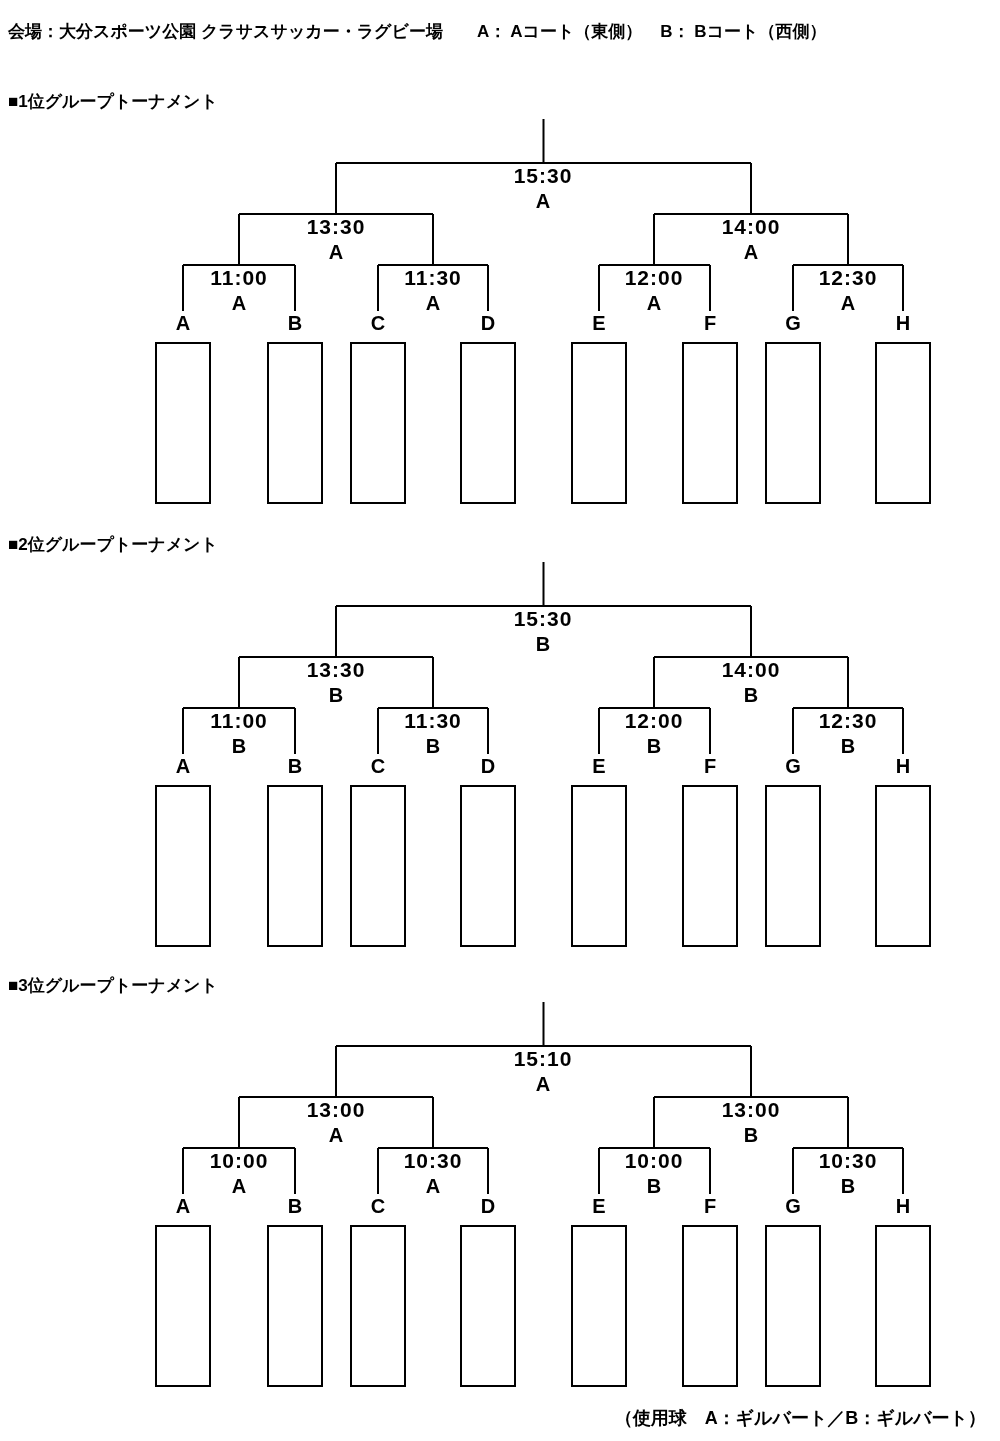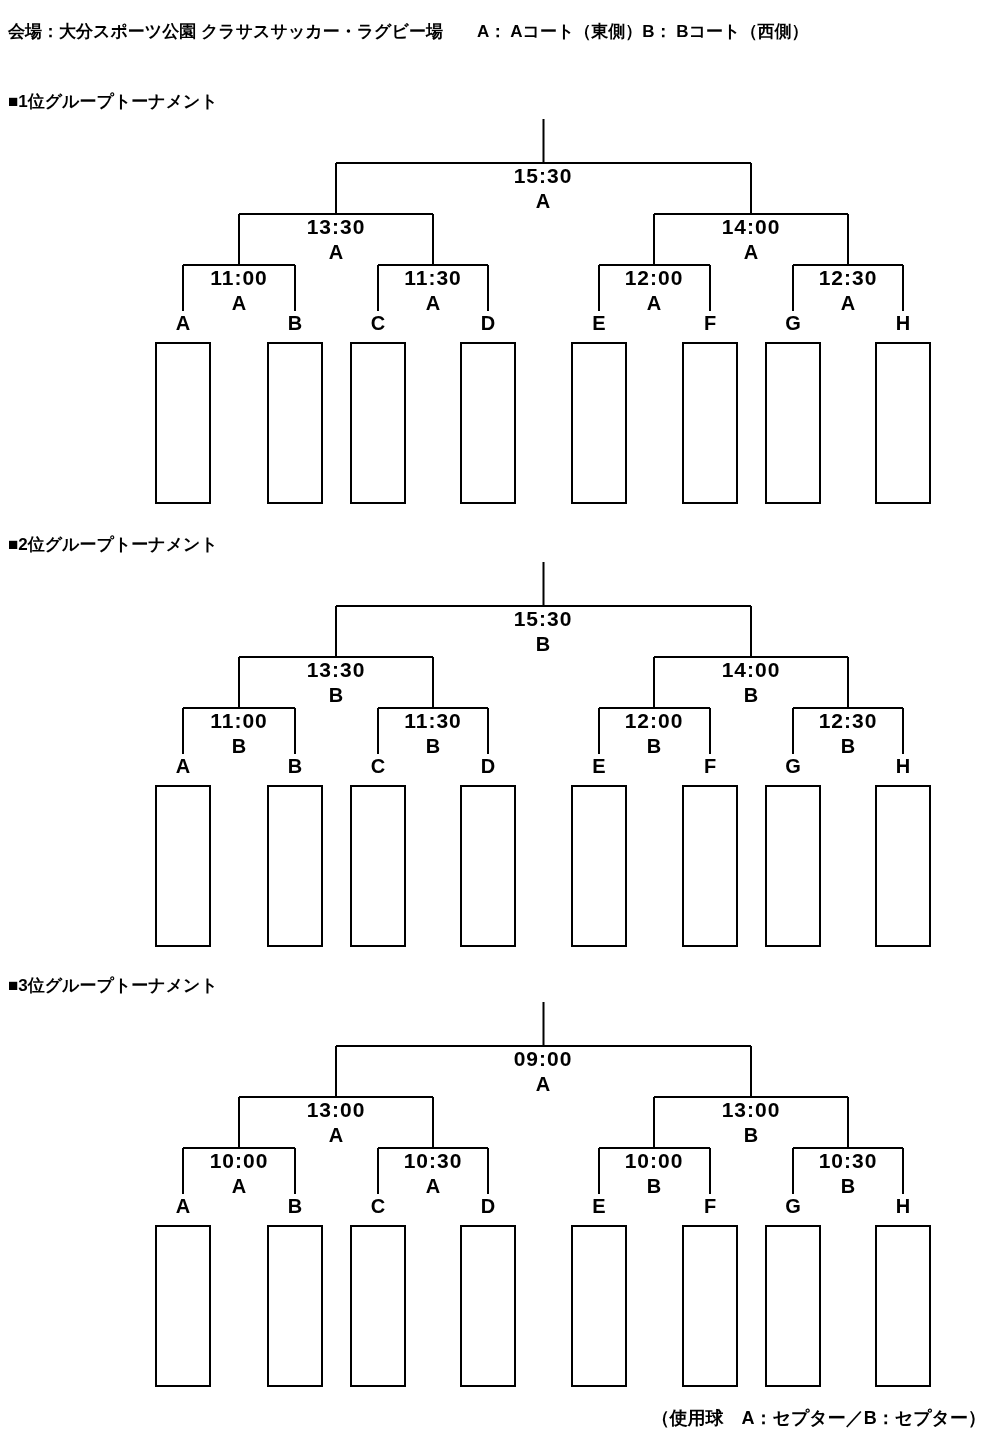--- a/index.html
+++ b/index.html
@@ -11,21 +11,21 @@
     font-family:"Liberation Sans","DejaVu Sans",sans-serif;
     color:#000;
     overflow:hidden;
   }
   .header {
     position:absolute; left:8px; top:20px;
     display:flex; align-items:baseline;
     font-size:17px; font-weight:bold; white-space:nowrap;
   }
   .header .venue { margin-right:34px; }
-  .header .court-a { }
+  .header .court-a { margin-right:18px; }
   .sec-title {
     position:absolute; left:8px;
     font-size:17px; font-weight:bold; white-space:nowrap;
   }
   .bracket { position:absolute; left:15px; width:1000px; height:390px; }
   .bracket svg.lines { position:absolute; left:0; top:0; }
   .lbl {
     position:absolute; transform:translateX(-50%);
     font-weight:bold; text-align:center; white-space:nowrap; color:#000;
   }
@@ -126,21 +126,21 @@
     <div class="slot-box" style="left:556px"></div>
     <div class="slot-box" style="left:667px"></div>
     <div class="slot-box" style="left:750px"></div>
     <div class="slot-box" style="left:860px"></div>
   </div>
 
   <div class="bracket" style="top:1002px">
     <svg class="lines" width="1000" height="200">
       <path d="M528.5 0 V44 M321 44 H736 M321 44 V95 M736 44 V95 M224 95 H418 M639 95 H833 M224 95 V146 M418 95 V146 M639 95 V146 M833 95 V146 M168 146 H280 M363 146 H473 M584 146 H695 M778 146 H888 M168 146 V192 M280 146 V192 M363 146 V192 M473 146 V192 M584 146 V192 M695 146 V192 M778 146 V192 M888 146 V192" stroke="#000" stroke-width="2" fill="none"></path>
     </svg>
-    <div class="lbl time" style="left:528px;top:45px">09:00</div>
+    <div class="lbl time" style="left:528px;top:45px">15:10</div>
     <div class="lbl court" style="left:528px;top:70px">A</div>
     <div class="lbl time" style="left:321px;top:96px">13:00</div>
     <div class="lbl court" style="left:321px;top:121px">A</div>
     <div class="lbl time" style="left:736px;top:96px">13:00</div>
     <div class="lbl court" style="left:736px;top:121px">B</div>
     <div class="lbl time" style="left:224px;top:147px">10:00</div>
     <div class="lbl court" style="left:224px;top:172px">A</div>
     <div class="lbl time" style="left:418px;top:147px">10:30</div>
     <div class="lbl court" style="left:418px;top:172px">A</div>
     <div class="lbl time" style="left:639px;top:147px">10:00</div>
@@ -158,15 +158,15 @@
     <div class="slot-box" style="left:140px"></div>
     <div class="slot-box" style="left:252px"></div>
     <div class="slot-box" style="left:335px"></div>
     <div class="slot-box" style="left:445px"></div>
     <div class="slot-box" style="left:556px"></div>
     <div class="slot-box" style="left:667px"></div>
     <div class="slot-box" style="left:750px"></div>
     <div class="slot-box" style="left:860px"></div>
   </div>
 
-  <div class="footer">（使用球　A：セプター／B：セプター）</div>
+  <div class="footer">（使用球　A：ギルバート／B：ギルバート）</div>
 
 </div>
 
 </body></html>

